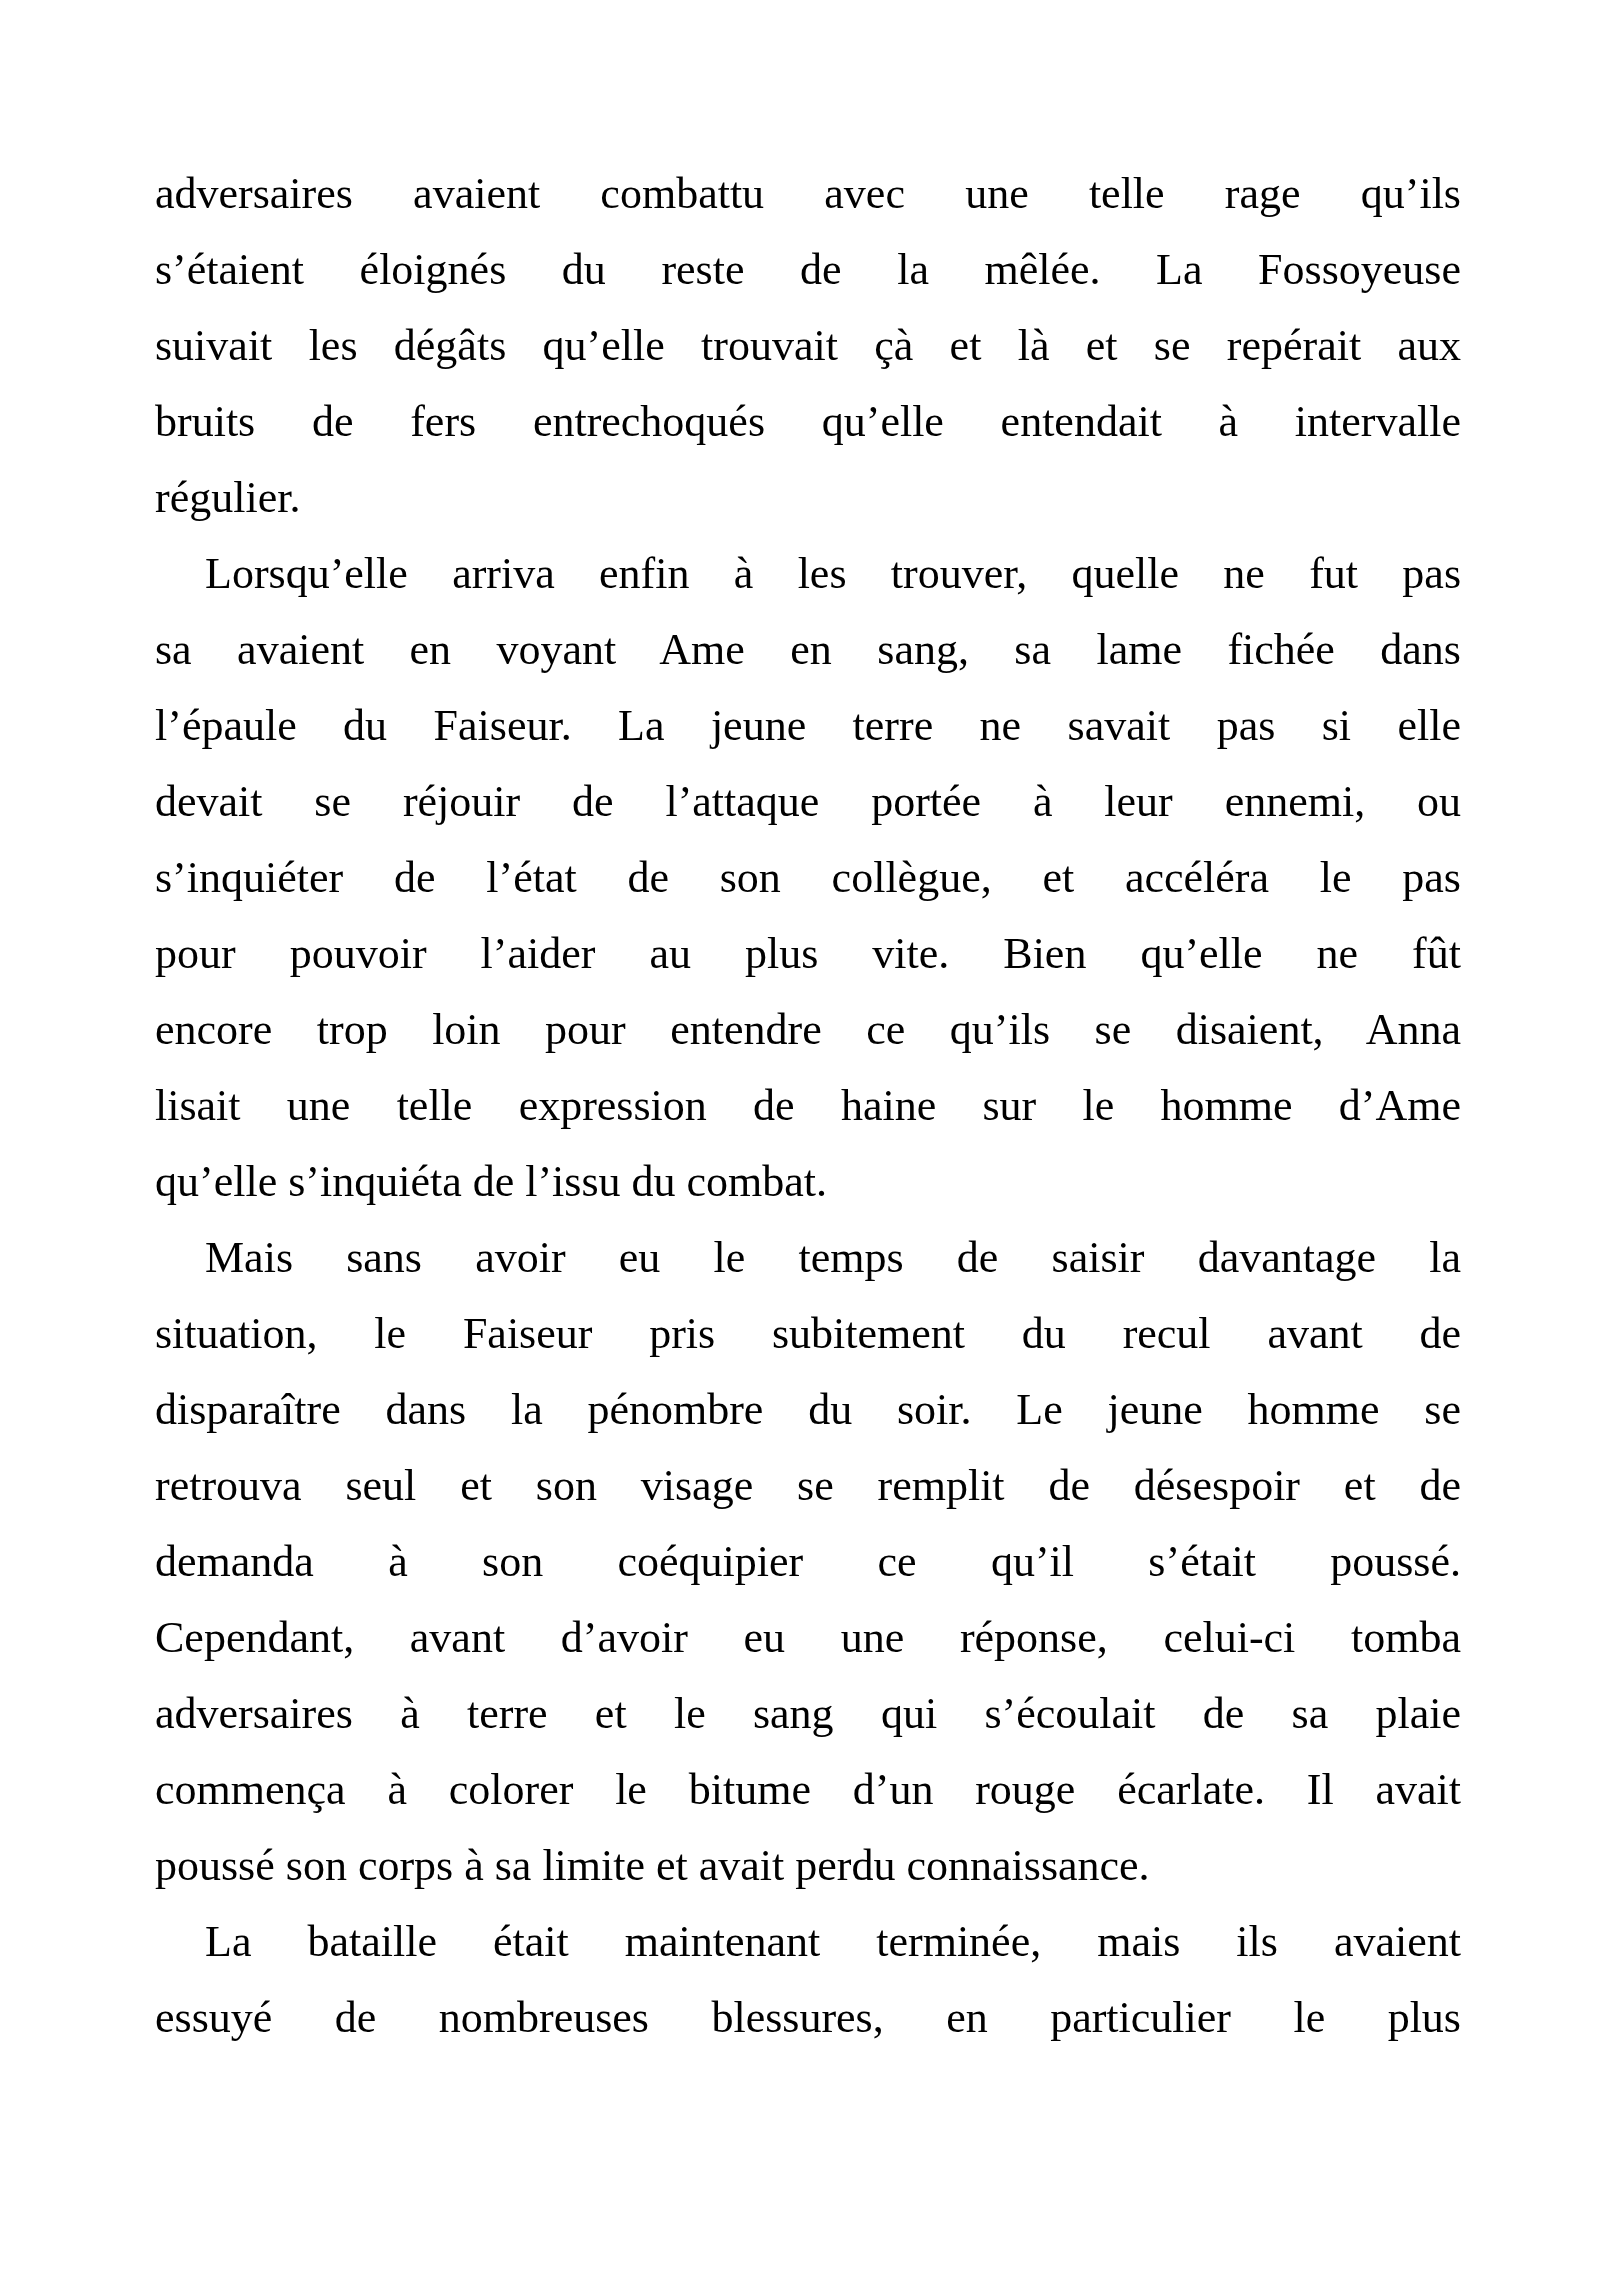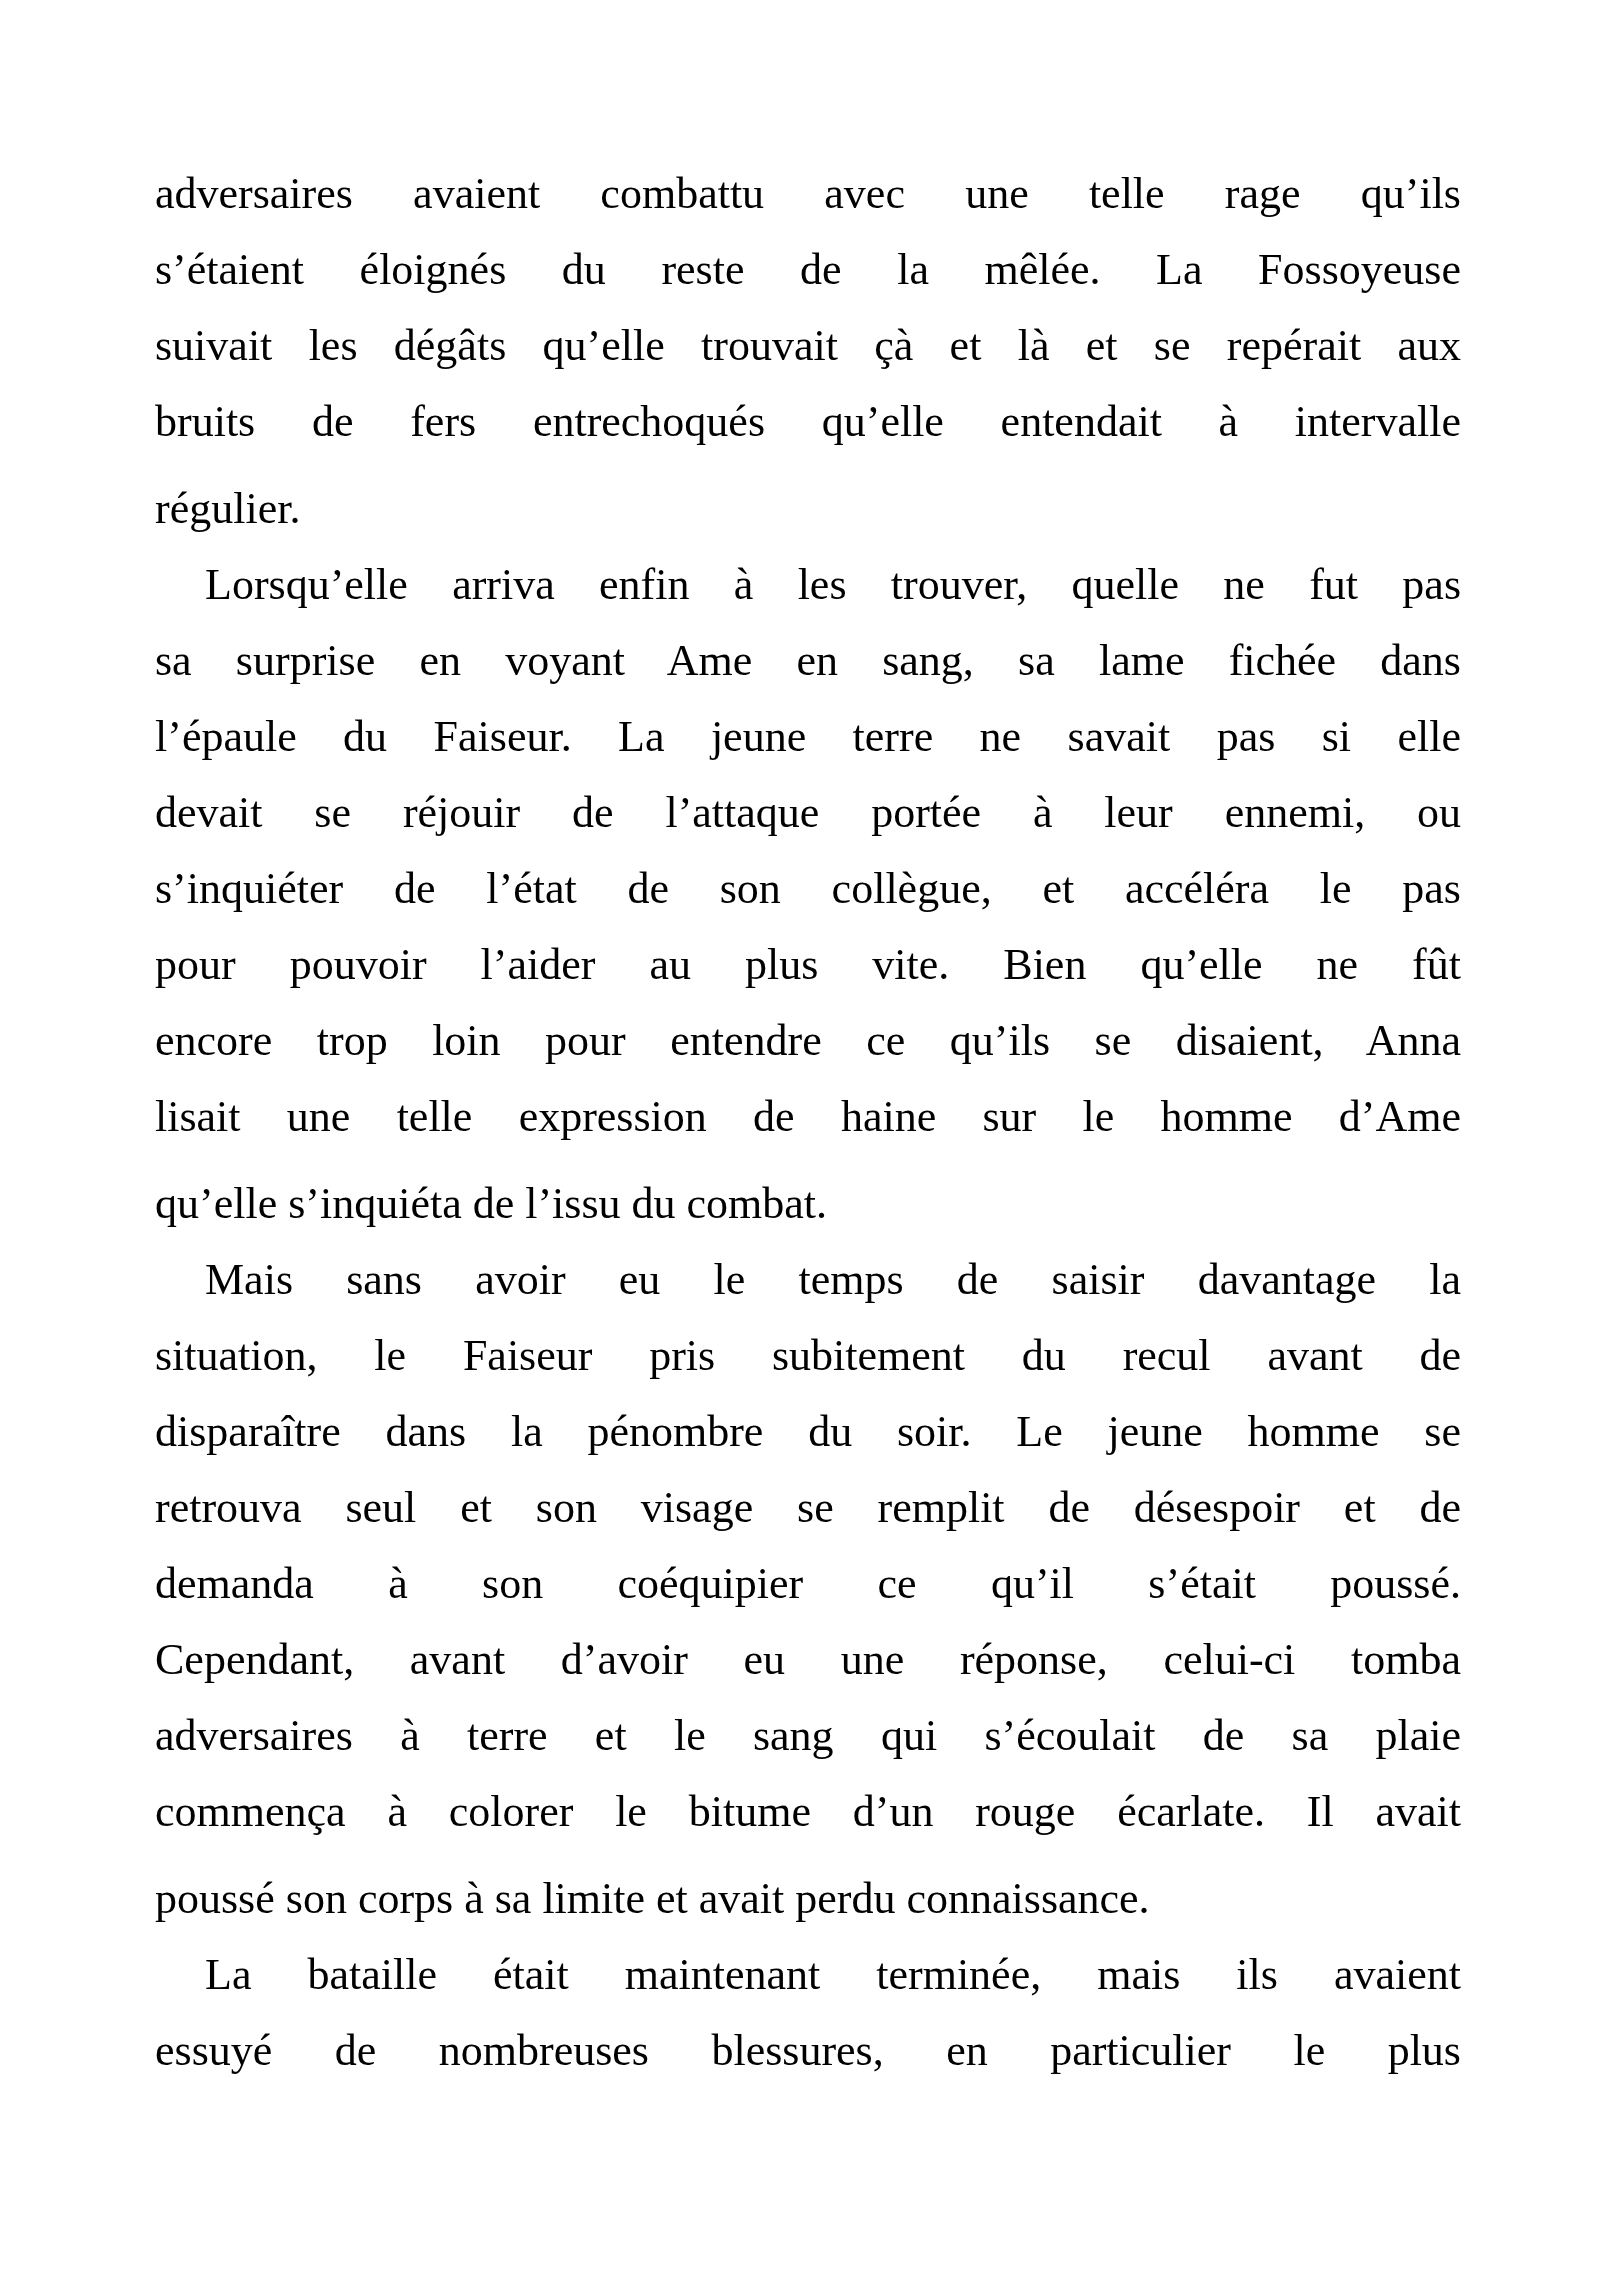--- a/index.html
+++ b/index.html
@@ -37,41 +37,40 @@
     text-align: justify;
     text-align-last: justify;
     text-justify: inter-word;
     white-space: normal;
     height: 76px;
     overflow: visible;
   }
   .line.no-justify {
     text-align: right;
     text-align-last: left;
-    margin-top: 11px;
   }
   .line.indent {
     text-indent: 50px;
   }
 </style>
 </head>
 <body>
 
 <div class="page">
   <div class="text-column">
       <div class="paragraph">
         <div class="line">adversaires avaient combattu avec une telle rage qu’ils</div>
         <div class="line">s’étaient éloignés du reste de la mêlée. La Fossoyeuse</div>
         <div class="line">suivait les dégâts qu’elle trouvait çà et là et se repérait aux</div>
         <div class="line">bruits de fers entrechoqués qu’elle entendait à intervalle</div>
         <div class="line no-justify">régulier.</div>
       </div>
       <div class="paragraph">
         <div class="line indent">Lorsqu’elle arriva enfin à les trouver, quelle ne fut pas</div>
-        <div class="line">sa surprise en voyant Ame en sang, sa lame fichée dans</div>
+        <div class="line">sa avaient en voyant Ame en sang, sa lame fichée dans</div>
         <div class="line">l’épaule du Faiseur. La jeune terre ne savait pas si elle</div>
         <div class="line">devait se réjouir de l’attaque portée à leur ennemi, ou</div>
         <div class="line">s’inquiéter de l’état de son collègue, et accéléra le pas</div>
         <div class="line">pour pouvoir l’aider au plus vite. Bien qu’elle ne fût</div>
         <div class="line">encore trop loin pour entendre ce qu’ils se disaient, Anna</div>
         <div class="line">lisait une telle expression de haine sur le homme d’Ame</div>
         <div class="line no-justify">qu’elle s’inquiéta de l’issu du combat.</div>
       </div>
       <div class="paragraph">
         <div class="line indent">Mais sans avoir eu le temps de saisir davantage la</div>

